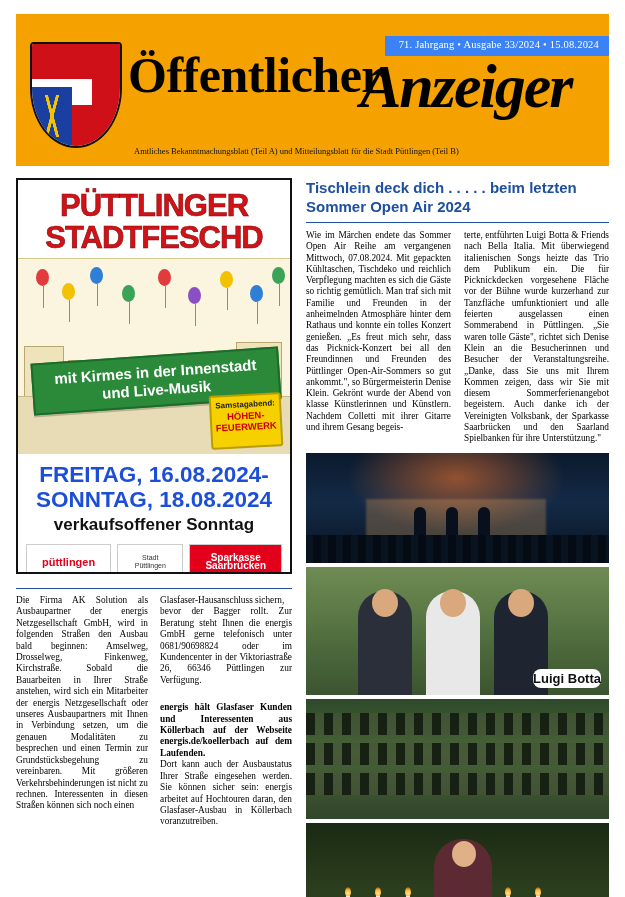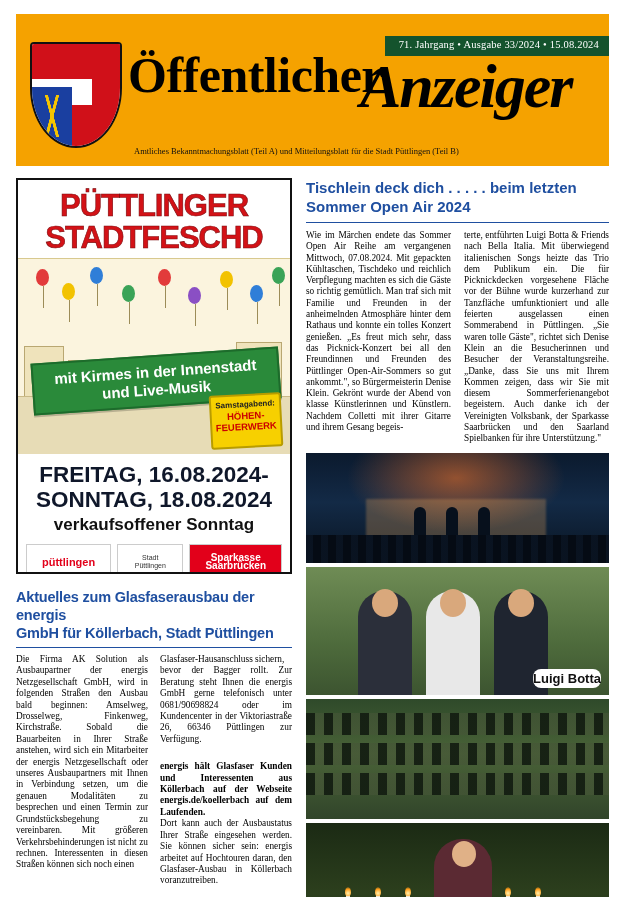--- a/index.html
+++ b/index.html
@@ -12,21 +12,21 @@
     color: #000;
     overflow: hidden;
     position: relative;
   }
   .page { position:relative; width:625px; height:897px; padding: 14px 16px 0 16px; }
 
   
   .masthead { position:relative; width:593px; height:152px; background:#f5a200; }
   .issue-bar {
     position:absolute; top:22px; right:0; height:20px;
-    background:#14532d; color:#fff; font-family:"Liberation Serif",serif;
+    background:#3b82f6; color:#fff; font-family:"Liberation Serif",serif;
     font-size:10.5px; letter-spacing:0.2px; padding:3px 10px 0 14px;
     white-space:nowrap;
   }
   .crest {
     position:absolute; left:14px; top:28px; width:92px; height:106px;
   }
   .crest-shield {
     position:absolute; inset:0;
     background:#fff;
     border-radius: 4px 4px 46px 46px / 4px 4px 60px 60px;
@@ -116,21 +116,21 @@
     text-align:center; font-family:"Liberation Sans",sans-serif;
     font-size:8px; line-height:10px; font-weight:700; color:#222;
     padding-top:4px; transform: rotate(-3deg);
   }
   .ad-badge b { display:block; color:#c00; font-size:9.5px; line-height:11px; }
   .ad-dates {
     text-align:center; padding:8px 0 2px 0; background:#fff;
   }
   .ad-dates .d {
     font-family:"Liberation Sans",sans-serif; font-weight:700;
-    font-size:22.5px; line-height:25px; color:#0f172a;
+    font-size:22.5px; line-height:25px; color:#1d4ed8;
   }
   .ad-dates .vk {
     font-family:"Liberation Sans",sans-serif; font-weight:700;
     font-size:17px; line-height:22px; color:#111; margin-top:2px;
   }
   .ad-logos {
     display:flex; align-items:center; justify-content:space-between;
     gap:6px; padding:6px 8px 8px 8px; background:#fff;
   }
   .logo-box {
@@ -285,24 +285,20 @@
         </div>
 
         <div class="ad-logos">
           <div class="logo-box logo-pucc">püttlingen</div>
           <div class="logo-box">Stadt Püttlingen</div>
           <div class="logo-box logo-sparkasse">Sparkasse Saarbrücken</div>
         </div>
       </div>
 
       <div class="left-article">
-        <div class="sec-title">
-          <div>Aktuelles zum Glasfaserausbau der energis</div>
-          <div>GmbH für Köllerbach, Stadt Püttlingen</div>
-        </div>
         <div class="rule"></div>
 
         <div class="two-col bodytext">
           <p>Die Firma AK Solution als Ausbaupartner der energis Netzgesellschaft GmbH, wird in folgenden Straßen den Ausbau bald beginnen: Amselweg, Drosselweg, Finkenweg, Kirchstraße. Sobald die Bauarbeiten in Ihrer Straße anstehen, wird sich ein Mitarbeiter der energis Netzgesellschaft oder unseres Ausbaupartners mit Ihnen in Verbindung setzen, um die genauen Modalitäten zu besprechen und einen Termin zur Grundstücksbegehung zu vereinbaren.
 Mit größeren Verkehrsbehinderungen ist nicht zu rechnen.
 Interessenten in diesen Straßen können sich noch einen</p>
           <p style="margin-top:6px" class="">Glasfaser-Hausanschluss sichern,</p>
           <p>bevor der Bagger rollt. Zur Beratung steht Ihnen die energis GmbH gerne telefonisch unter 0681/90698824 oder im Kundencenter in der Viktoriastraße 26, 66346 Püttlingen zur Verfügung.</p>
           <p style="margin-top:16px;font-weight:700">energis hält Glasfaser Kunden und Interessenten aus Köllerbach auf der Webseite energis.de/koellerbach auf dem Laufenden.</p>
           <p>Dort kann auch der Ausbaustatus Ihrer Straße eingesehen werden. Sie können sicher sein: energis arbeitet auf Hochtouren daran, den Glasfaser-Ausbau in Köllerbach voranzutreiben.</p>

